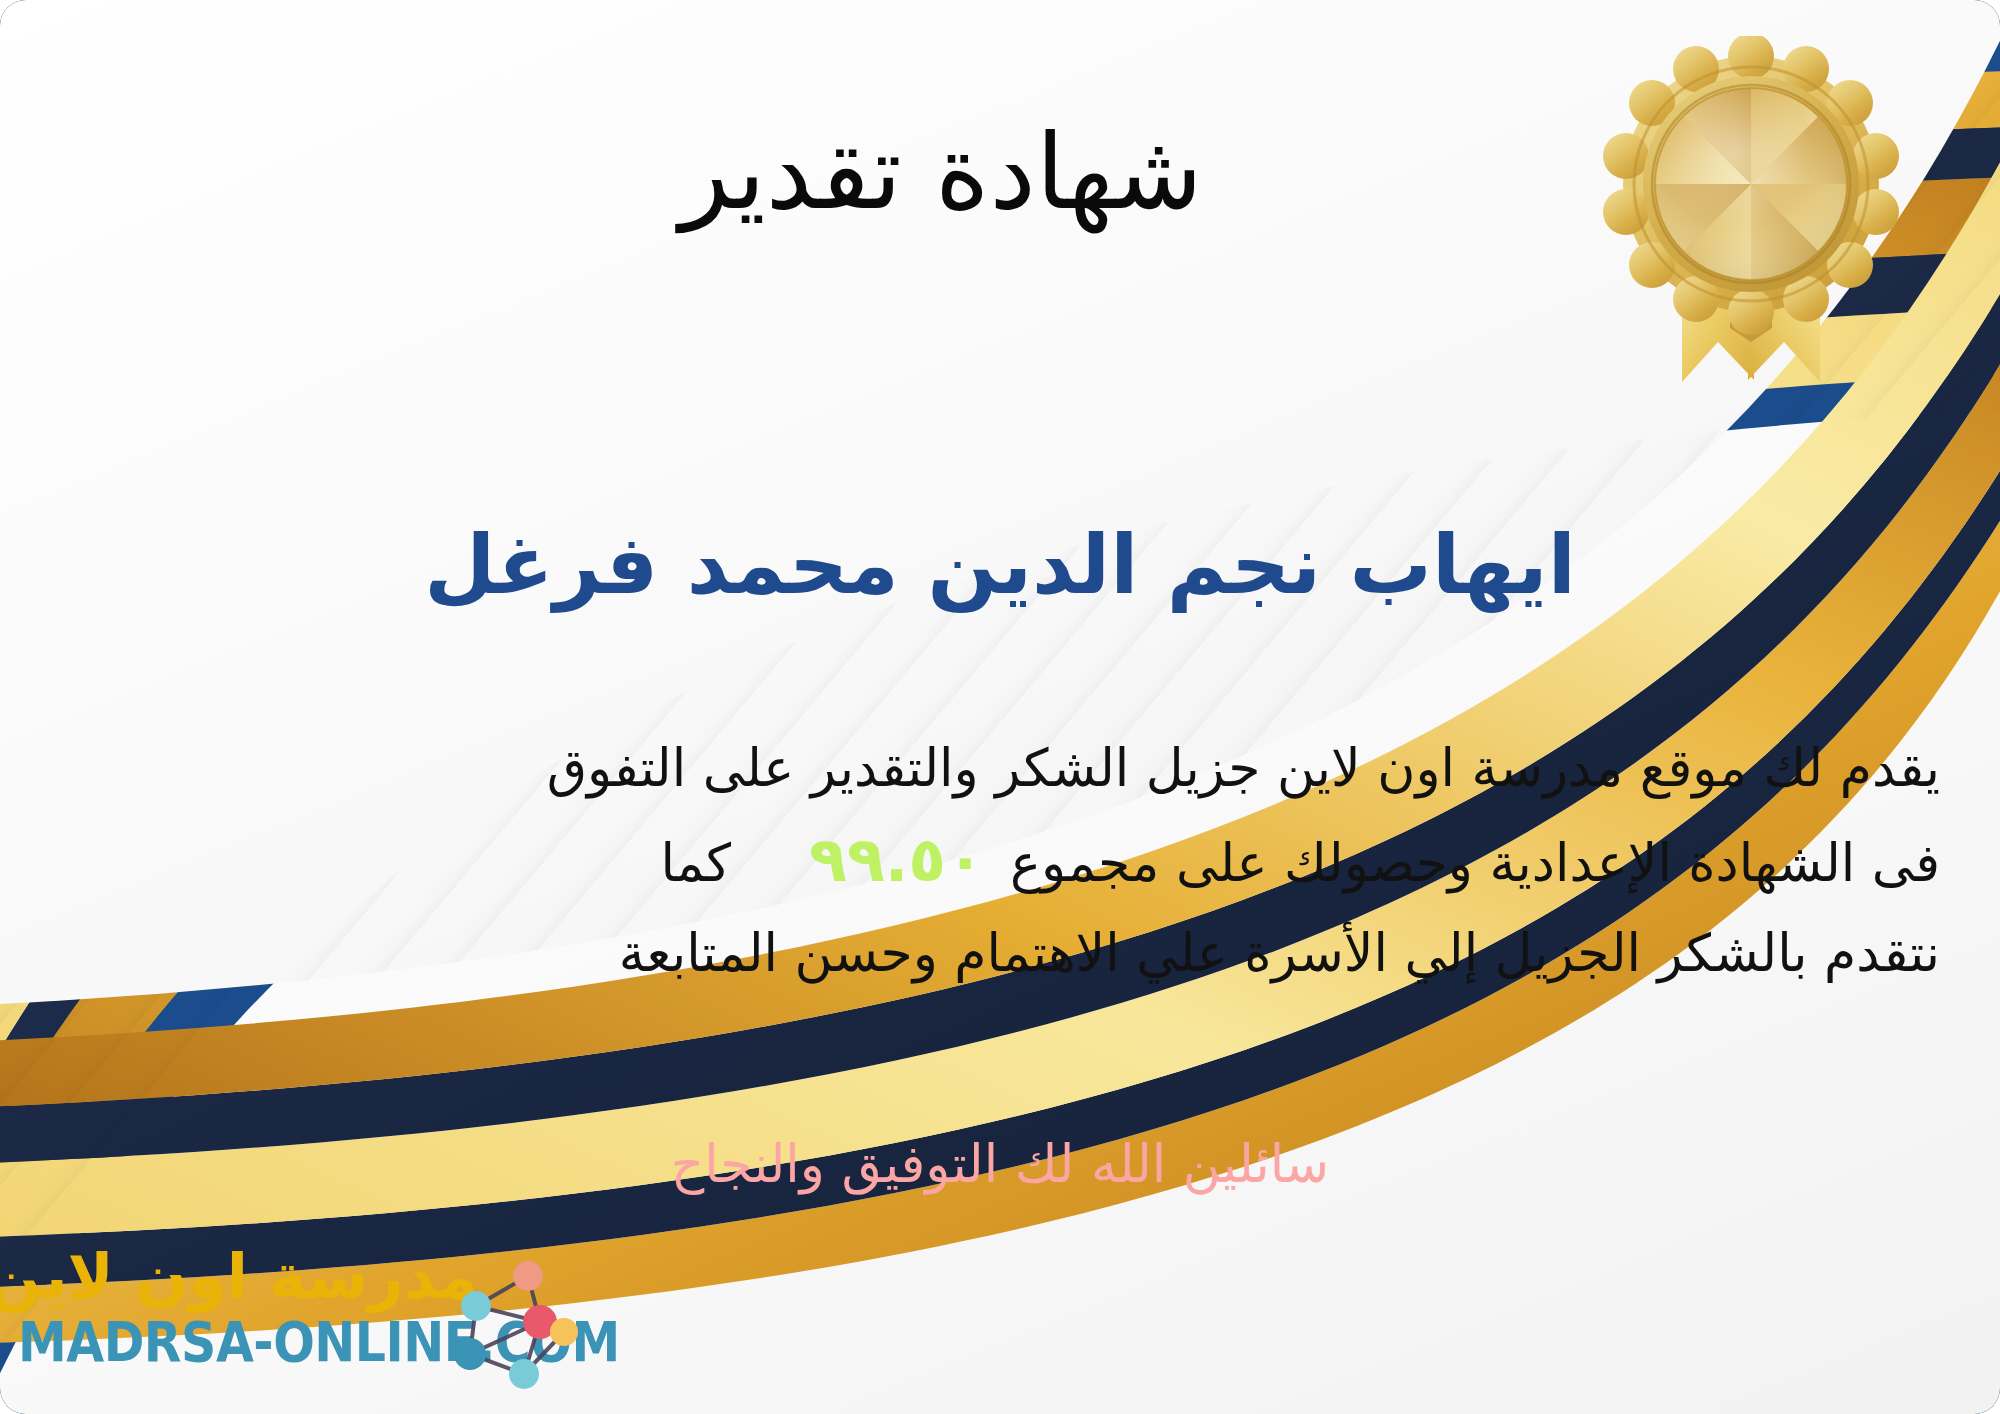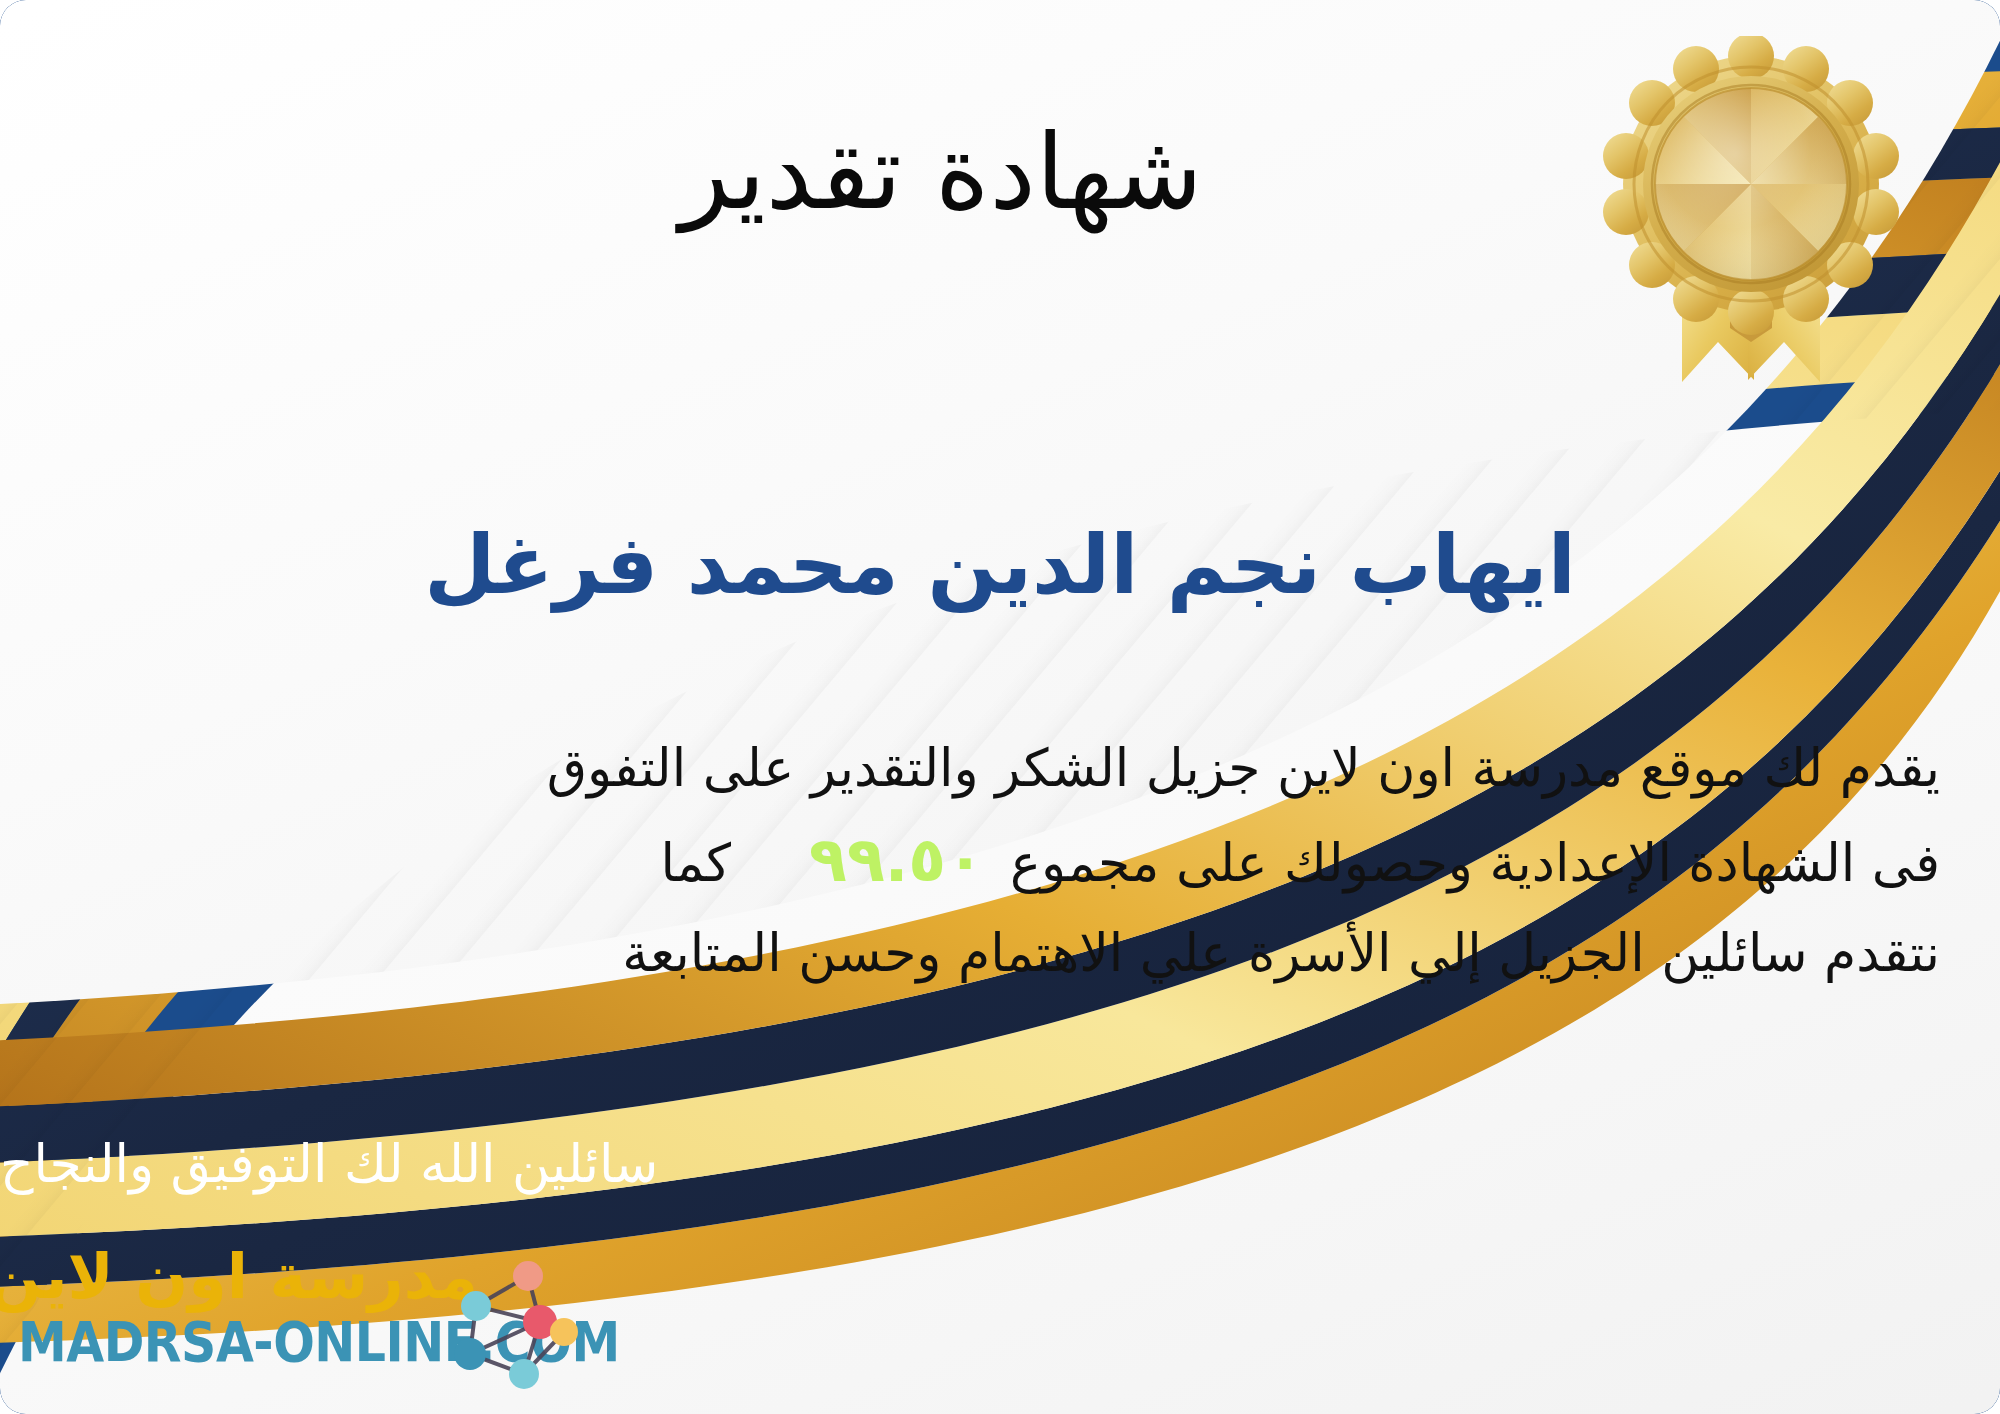--- a/index.html
+++ b/index.html
@@ -108,22 +108,22 @@
     letter-spacing: 1px;
   }
 
   .gap-wide { display: inline-block; width: 52px; }
 
   .closing-line {
     position: absolute;
     top: 1128px;
     left: 0;
     right: 0;
-    text-align: left;
-    color: #ffffff;
+    text-align: center;
+    color: #fca5a5;
     font-size: 52px;
     line-height: 1.4;
   }
 
   
   .medal-seal {
     position: absolute;
     top: 36px;
     left: 1598px;
     width: 306px;
@@ -344,21 +344,21 @@
 
     <div class="cert-title">شهادة تقدير</div>
 
     <div class="recipient-name">ايهاب نجم الدين محمد فرغل</div>
 
     <div class="body-block">
       <span class="body-line">يقدم لك موقع مدرسة اون لاين جزيل الشكر  والتقدير على التفوق</span>
       <span class="body-line">
         <span>فى الشهادة الإعدادية وحصولك على مجموع</span><span class="grade-value">٩٩.٥٠</span><span class="gap-wide"></span><span>كما</span>
       </span>
-      <span class="body-line">نتقدم  سائلين الجزيل إلي الأسرة علي الاهتمام وحسن المتابعة</span>
+      <span class="body-line">نتقدم  بالشكر الجزيل إلي الأسرة علي الاهتمام وحسن المتابعة</span>
     </div>
 
     <div class="closing-line">سائلين الله لك التوفيق  والنجاح</div>
   </div>
 
   <div class="brand-logo">
     <div class="brand-row">
       <div class="brand-arabic">مدرسة اون لاين</div>
       <div class="brand-latin">MADRSA-ONLINE.COM</div>
     </div>

